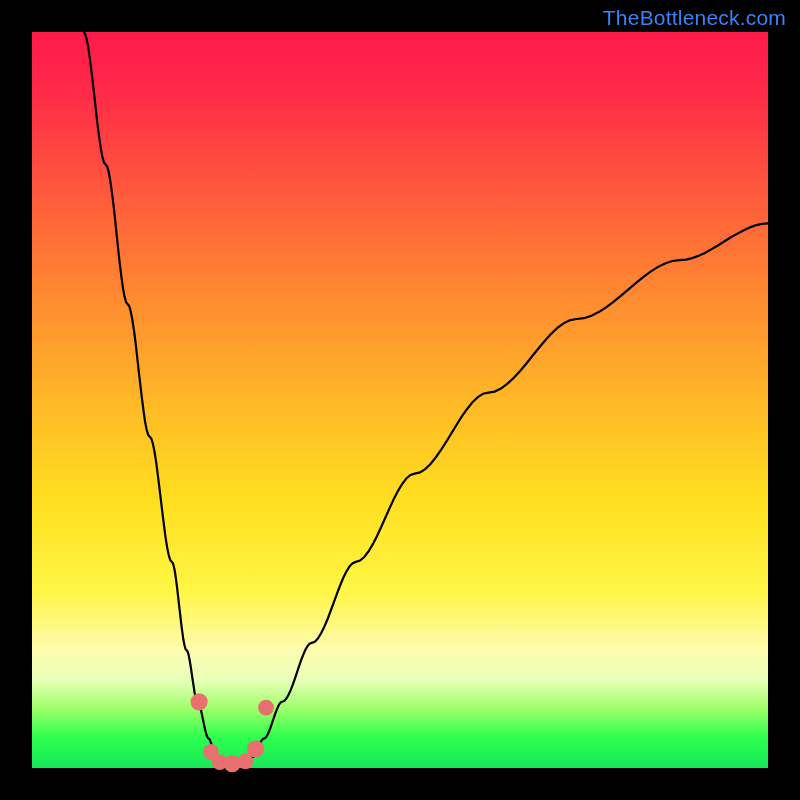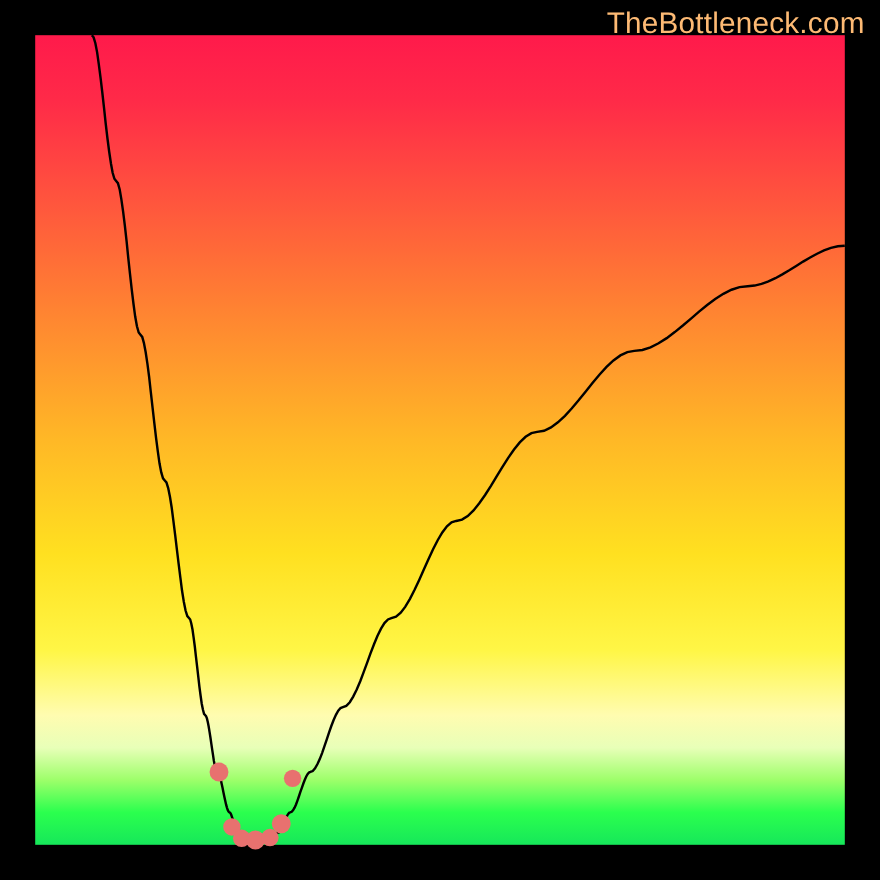--- a/index.html
+++ b/index.html
@@ -39,22 +39,22 @@
       #e8ffb8 88%,
       #9dff6a 92%,
       #2bff4e 96%,
       #16e75a 100%
     );
   }
   .watermark {
     position: absolute;
     top: 6px;
     right: 14px;
-    color: #fdba74;
-    font-size: 27px;
+    color: #3b82f6;
+    font-size: 21px;
     font-weight: 500;
     letter-spacing: 0.2px;
   }
   svg.curve {
     position: absolute;
     left: 0;
     top: 0;
     width: 736px;
     height: 736px;
     overflow: visible;

